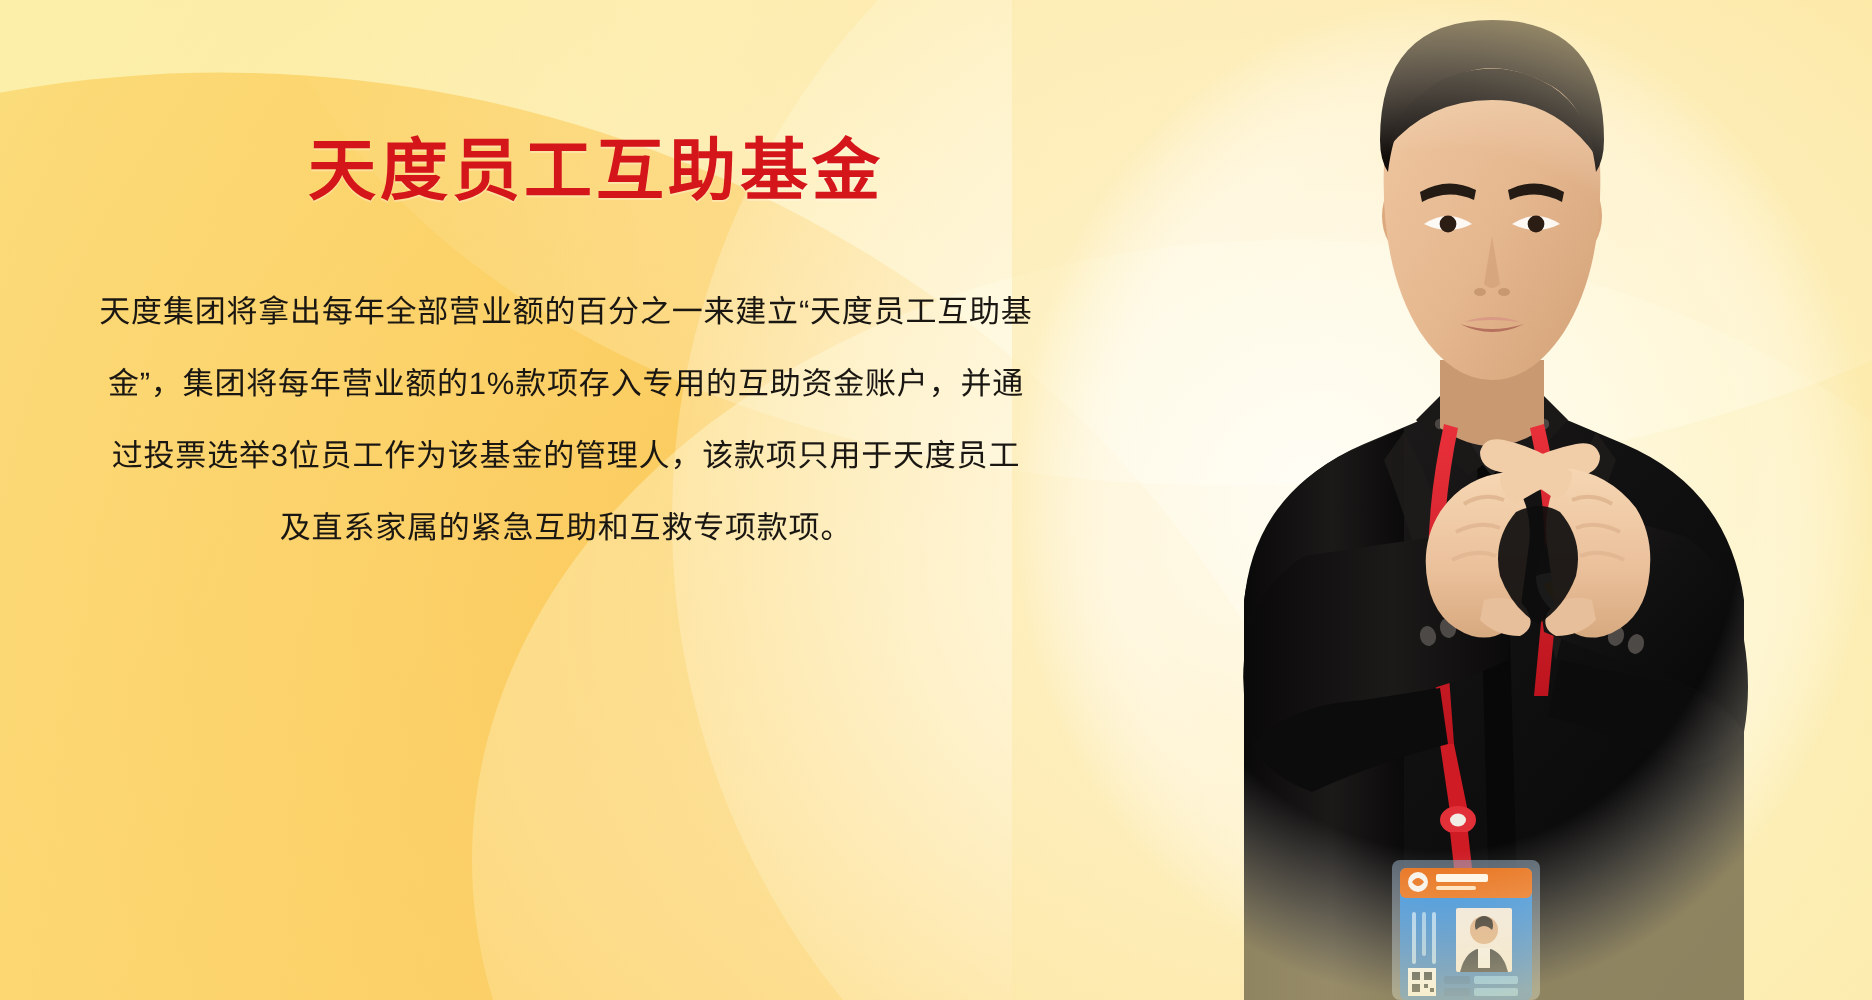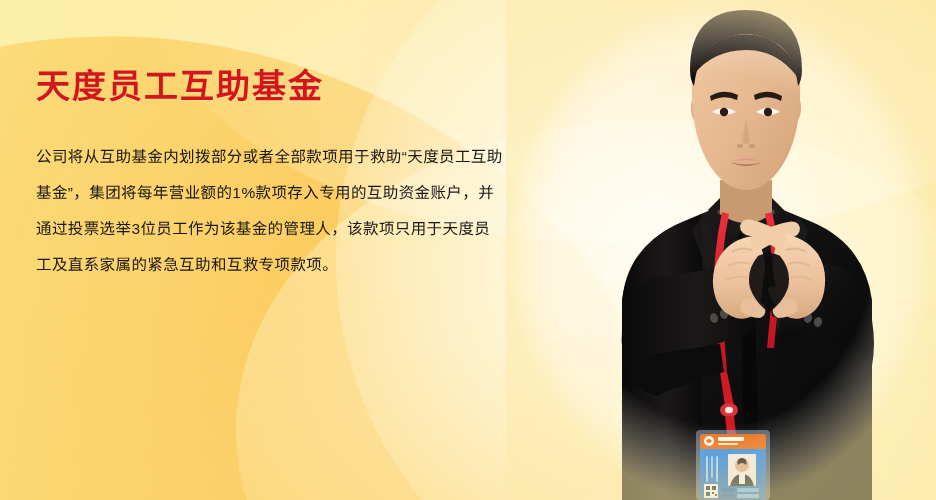--- a/index.html
+++ b/index.html
@@ -80,24 +80,25 @@
     border-radius: 50%;
     background: radial-gradient(ellipse at 40% 30%,
         rgba(255,252,222,0.60) 0%,
         rgba(255,250,214,0.30) 48%,
         rgba(255,248,205,0.0) 74%);
   }
 
   
   .copy {
     position: absolute;
-    left: 36px;
+    left: 48px;
     top: 0;
     width: 500px;
     z-index: 6;
+    text-align: center;
   }
   .title {
     margin: 0;
     padding-top: 68px;
     font-size: 34px;
     font-weight: bold;
     line-height: 1.1;
     letter-spacing: 2px;
     color: #d4151a;
     text-shadow: 0 1px 0 rgba(255,255,255,0.28);
@@ -312,16 +313,16 @@
 
       <path d="M252 256 Q240 270 244 288 Q250 304 263 312 Q276 304 282 288
                Q286 270 274 256 Q264 250 252 256 Z" fill="#0E0D0D" opacity=".92"></path>
 
       <rect x="0" y="0" width="430" height="500" fill="url(#edgeSoft)"></rect>
     </svg>
   </div>
 
   <div class="copy">
     <h1 class="title">天度员工互助基金</h1>
-    <p class="body-block first">公司将从互助基金内划拨部分或者全部款项用于救助“天度员工互助基金”，集团将每年营业额的1%款项存入专用的互助资金账户，并通过投票选举3位员工作为该基金的管理人，该款项只用于天度员工及直系家属的紧急互助和互救专项款项。</p>
+    <p class="body-block first">天度集团将拿出每年全部营业额的百分之一来建立“天度员工互助基金”，集团将每年营业额的1%款项存入专用的互助资金账户，并通过投票选举3位员工作为该基金的管理人，该款项只用于天度员工及直系家属的紧急互助和互救专项款项。</p>
   </div>
 
 </div>
 
 </body></html>

